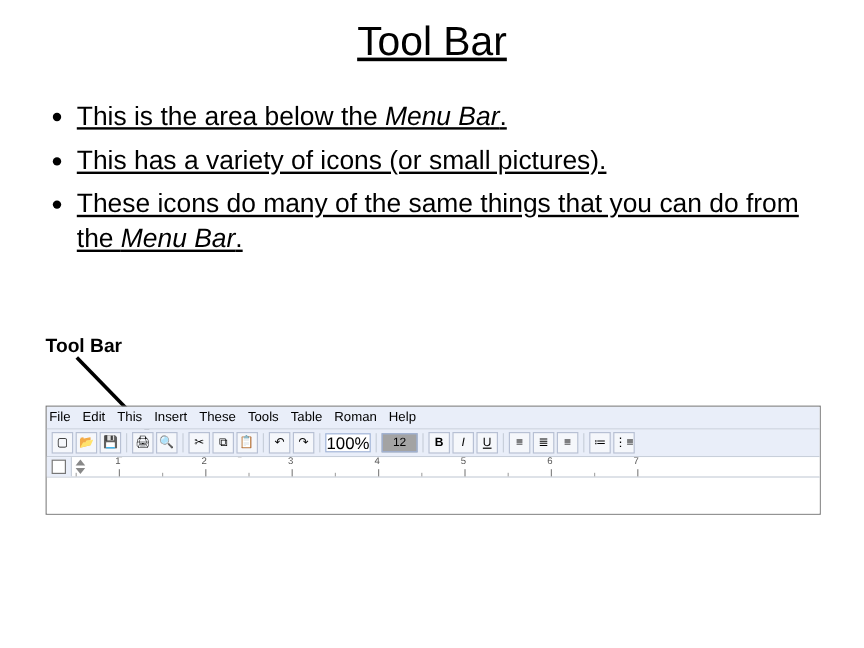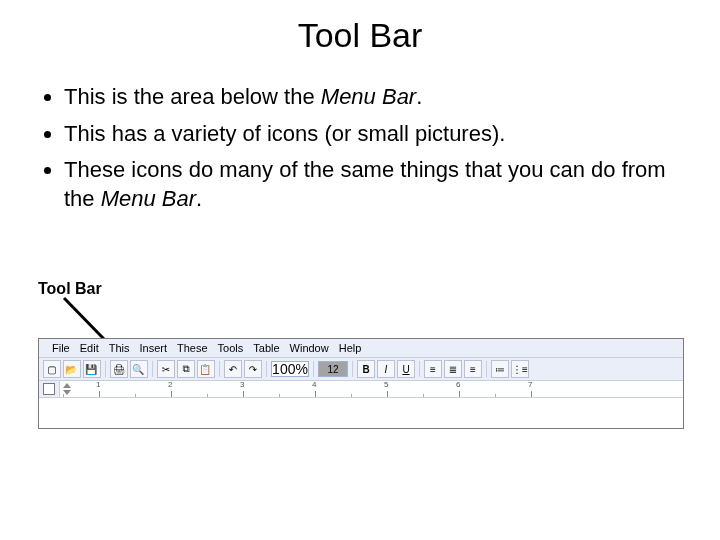--- a/index.html
+++ b/index.html
@@ -1,27 +1,27 @@
 <!DOCTYPE html>
 <html><head>
 <meta charset="utf-8">
 <style>
   html,body{margin:0;padding:0;width:720px;height:540px;background:#fff;font-family:Arial,Helvetica,sans-serif;color:#000;}
-  .slide{position:relative;width:720px;height:540px;}
+  .slide{position:relative;width:720px;height:540px;text-decoration:underline;}
   .title{text-align:center;font-size:34px;padding-top:16px;}
   .bullets{margin:28px 0 0 40px;font-size:22px;line-height:1.3;list-style:disc;padding-left:24px;max-width:620px;}
   .bullets li{margin-bottom:8px;}
   .italic{font-style:italic;}
   .callout{position:absolute;left:38px;top:280px;font-size:16px;font-weight:bold;}
   
   .wordwin{position:absolute;left:38px;top:338px;width:644px;border:1px solid #7a7a7a;font-family:Tahoma,Arial,sans-serif;font-size:10px;}
   .titlebar{height:19px;background:linear-gradient(to bottom,#3a6ee7,#2459d1 60%,#1648bd);color:#fff;display:flex;align-items:center;}
   .titlebar .appicon{width:15px;height:15px;margin:0 4px;background:#fff;border:1px solid #1b3a8a;display:inline-block;}
   .titlebar .tt{font-size:11px;}
-  .menubar{height:18px;background:#e9eef9;display:flex;align-items:center;gap:10px;padding:0 13px;border-bottom:1px solid #c8cfda;}
+  .menubar{height:18px;background:#e9eef9;display:flex;align-items:center;gap:10px;padding:0 2px;border-bottom:1px solid #c8cfda;}
   .menubar span{font-size:11px;}
   .helpbox{margin-left:auto;width:150px;height:13px;border:1px solid #9fb2d7;background:#fff;color:#6d7da4;font-size:9px;padding:0 4px;display:flex;align-items:center;}
   .toolbar{height:22px;background:#e9eef9;display:flex;align-items:center;padding:0 4px;gap:2px;border-bottom:1px solid #c8cfda;}
   .btn{width:16px;height:16px;border:1px solid #b7c0d4;background:#f5f7fb;display:inline-flex;align-items:center;justify-content:center;}
   .sep{width:1px;height:16px;background:#c8cfda;margin:0 2px;}
   .zoombox{width:36px;height:14px;border:1px solid #9fb2d7;background:#fff;font-size:14px;display:flex;align-items:center;justify-content:center;}
   .fontbox{width:110px;height:14px;border:1px solid #9fb2d7;background:#fff;font-size:9px;display:flex;align-items:center;padding:0 4px;}
   .sizebox{width:28px;height:14px;border:1px solid #9fb2d7;background:#a3a3a3;font-size:10px;display:flex;align-items:center;justify-content:center;}
   .ruler{height:16px;background:#fff;border-bottom:1px solid #c8cfda;position:relative;display:flex;align-items:flex-end;padding-left:24px;}
   .ruler .corner{position:absolute;left:0;top:0;width:20px;height:16px;background:#e9eef9;border-right:1px solid #c8cfda;}
@@ -68,21 +68,21 @@
 
   <div class="wordwin">
     <div class="menubar">
       <span>File</span>
       <span>Edit</span>
       <span>This</span>
       <span>Insert</span>
       <span>These</span>
       <span>Tools</span>
       <span>Table</span>
-      <span>Window</span>
+      <span>Roman</span>
       <span>Help</span>
     </div>
     <div class="toolbar">
       <span class="btn">▢</span>
       <span class="btn">📂</span>
       <span class="btn">💾</span>
       <span class="sep"></span>
       <span class="btn">🖨</span>
       <span class="btn">🔍</span>
       <span class="sep"></span>

